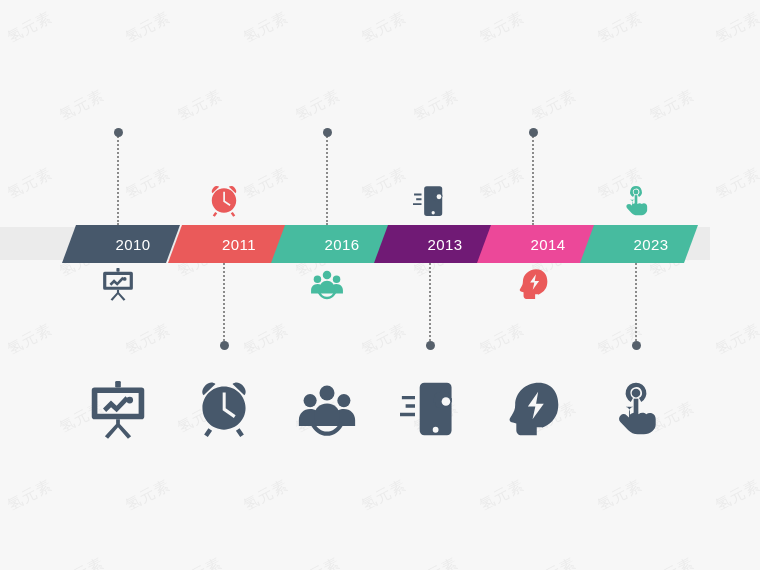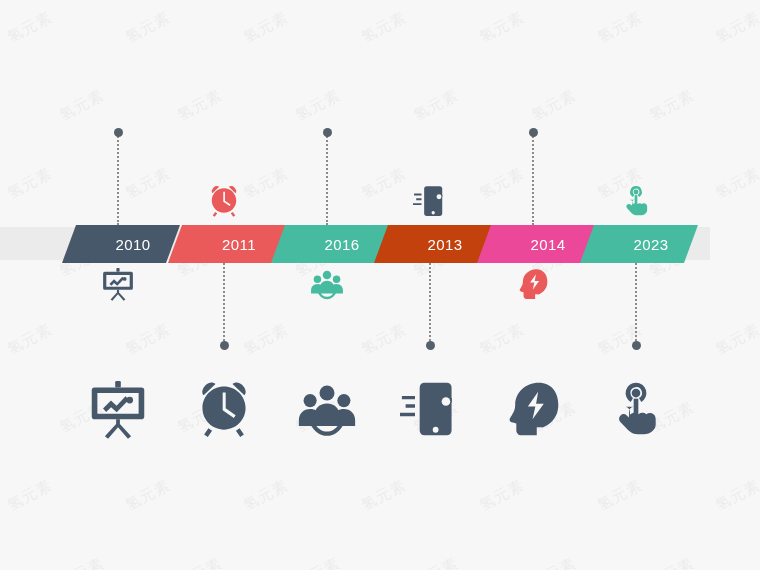--- a/index.html
+++ b/index.html
@@ -176,21 +176,21 @@
   <div class="segments" id="segments">
       <div class="seg" style="left: 62px; width: 118px; background: rgb(71, 88, 107);">
         <span>2010</span>
       </div>
       <div class="seg" style="left: 168px; width: 118px; background: rgb(234, 90, 90);">
         <span>2011</span>
       </div>
       <div class="seg" style="left: 271px; width: 118px; background: rgb(71, 187, 159);">
         <span>2016</span>
       </div>
-      <div class="seg" style="left: 374px; width: 118px; background: #c2410c;">
+      <div class="seg" style="left: 374px; width: 118px; background: #701a75;">
         <span>2013</span>
       </div>
       <div class="seg" style="left: 477px; width: 118px; background: #ec4899;">
         <span>2014</span>
       </div>
       <div class="seg" style="left: 580px; width: 118px; background: rgb(71, 187, 159);">
         <span>2023</span>
       </div>
     </div>
 

